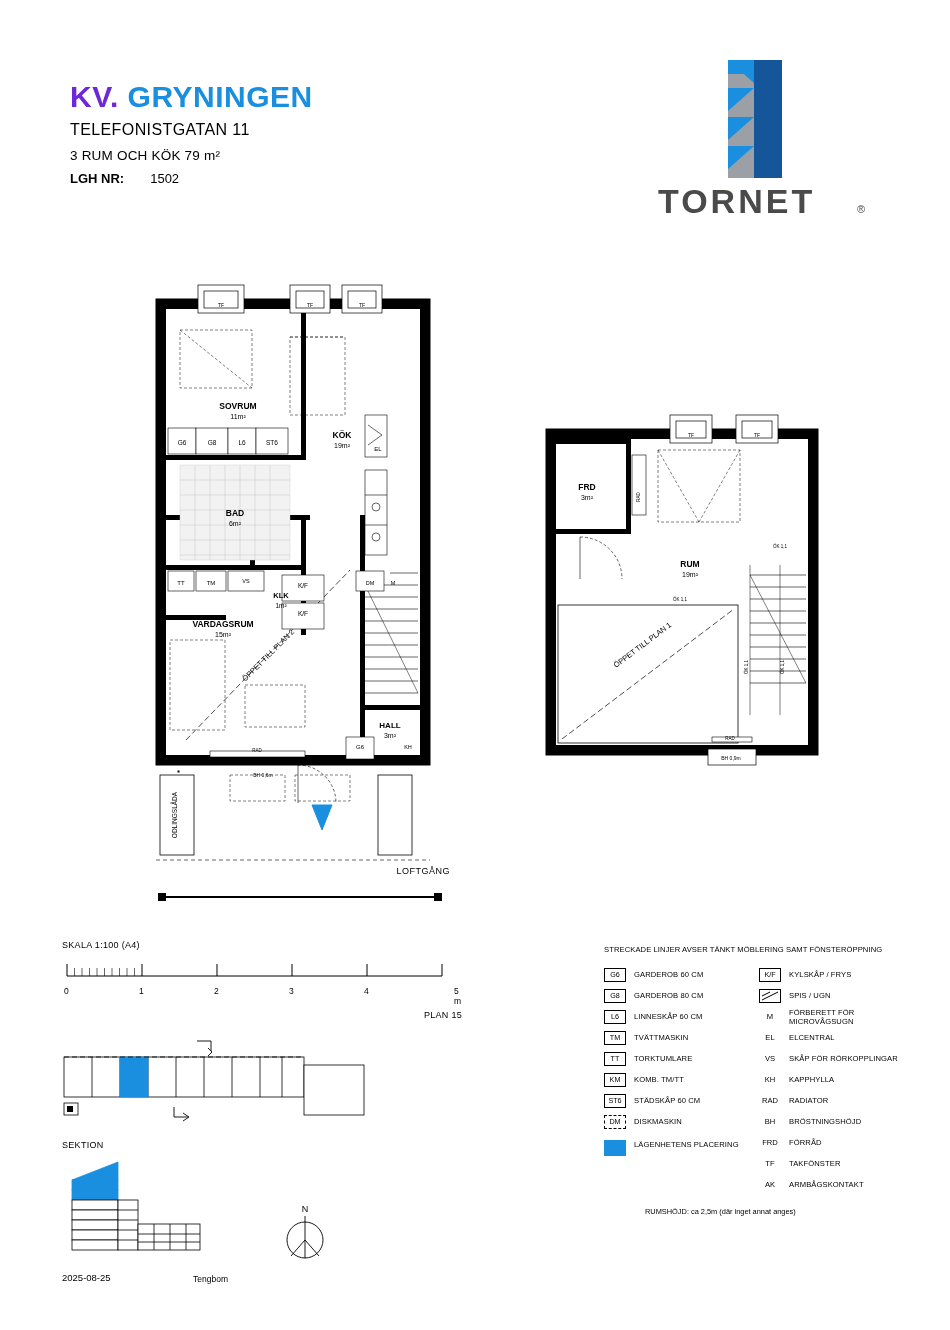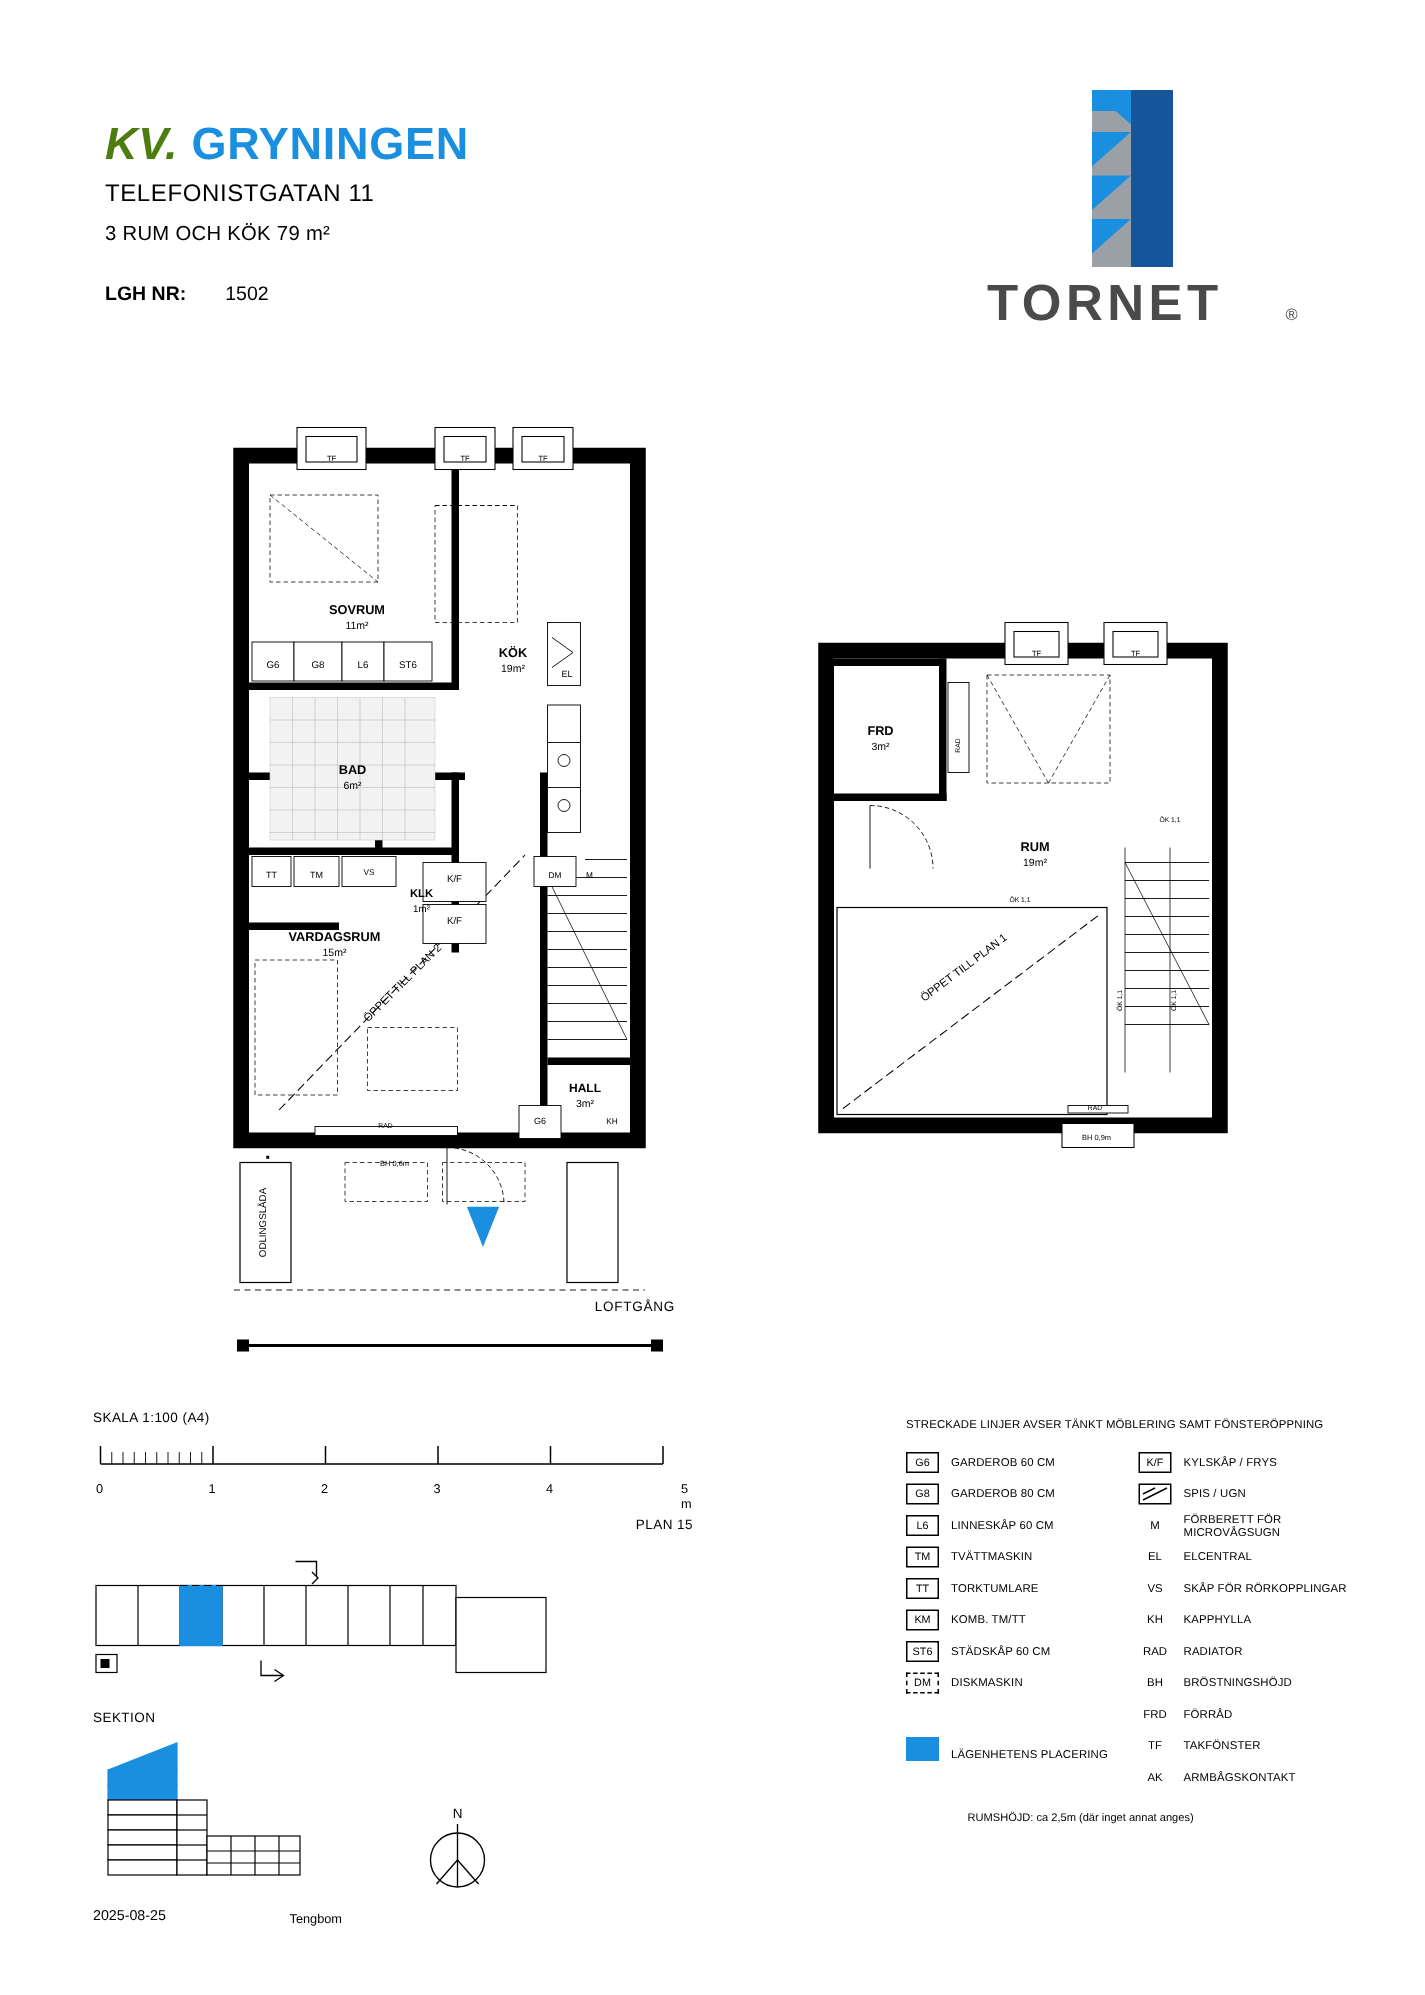--- a/index.html
+++ b/index.html
@@ -13,24 +13,24 @@
     overflow: hidden;
   }
   .page { position: relative; width: 950px; height: 1330px; }
 
   
   .header { position:absolute; left:70px; top:80px; }
   .title {
     font-size: 30px; font-weight: bold; letter-spacing: .5px;
     color:#1a8fe0; line-height:1.1;
   }
-  .title .kv { color:#4d7c0f;font-style:italic; }
+  .title .kv { color:#6d28d9; }
   .addr { font-size:16px; letter-spacing:.4px; margin-top:8px; }
   .rooms { font-size:13.5px; margin-top:9px; letter-spacing:.2px;}
-  .lgh { margin-top:25px; font-size:13px; }
+  .lgh { margin-top:8px; font-size:13px; }
   .lgh b { font-weight:bold; }
   .lgh .num { margin-left:26px; font-weight:normal; }
 
   
   .logo { position:absolute; right:70px; top:55px; width:230px; height:170px; }
   .logo svg { display:block; }
 
   
   .planA { position:absolute; left:150px; top:285px; width:300px; height:580px; }
   .planB { position:absolute; left:540px; top:415px; width:290px; height:390px; }
@@ -467,21 +467,21 @@
           <div class="leg-txt">KOMB. TM/TT</div>
         </div>
         <div class="leg-row">
           <div class="leg-sym">ST6</div>
           <div class="leg-txt">STÄDSKÅP 60 CM</div>
         </div>
         <div class="leg-row">
           <div class="leg-sym dash">DM</div>
           <div class="leg-txt">DISKMASKIN</div>
         </div>
-        <div class="leg-row two-line" style="height:34px; align-items:flex-end; margin-top:8px;">
+        <div class="leg-row two-line" style="height:34px; align-items:flex-start; margin-top:8px;">
           <div class="leg-sym blue"></div>
           <div class="leg-txt">LÄGENHETENS PLACERING</div>
         </div>
       </div>
 
       <div class="legend-col">
         <div class="leg-row">
           <div class="leg-sym">K/F</div>
           <div class="leg-txt">KYLSKÅP / FRYS</div>
         </div>

